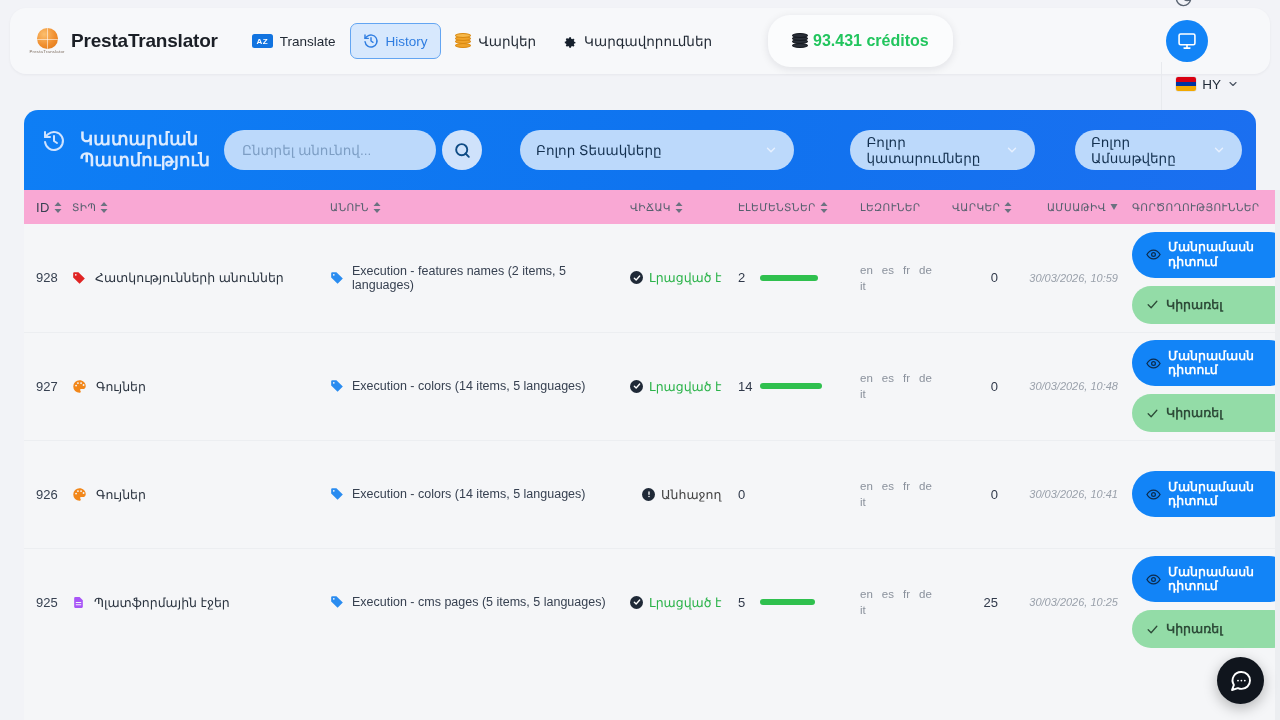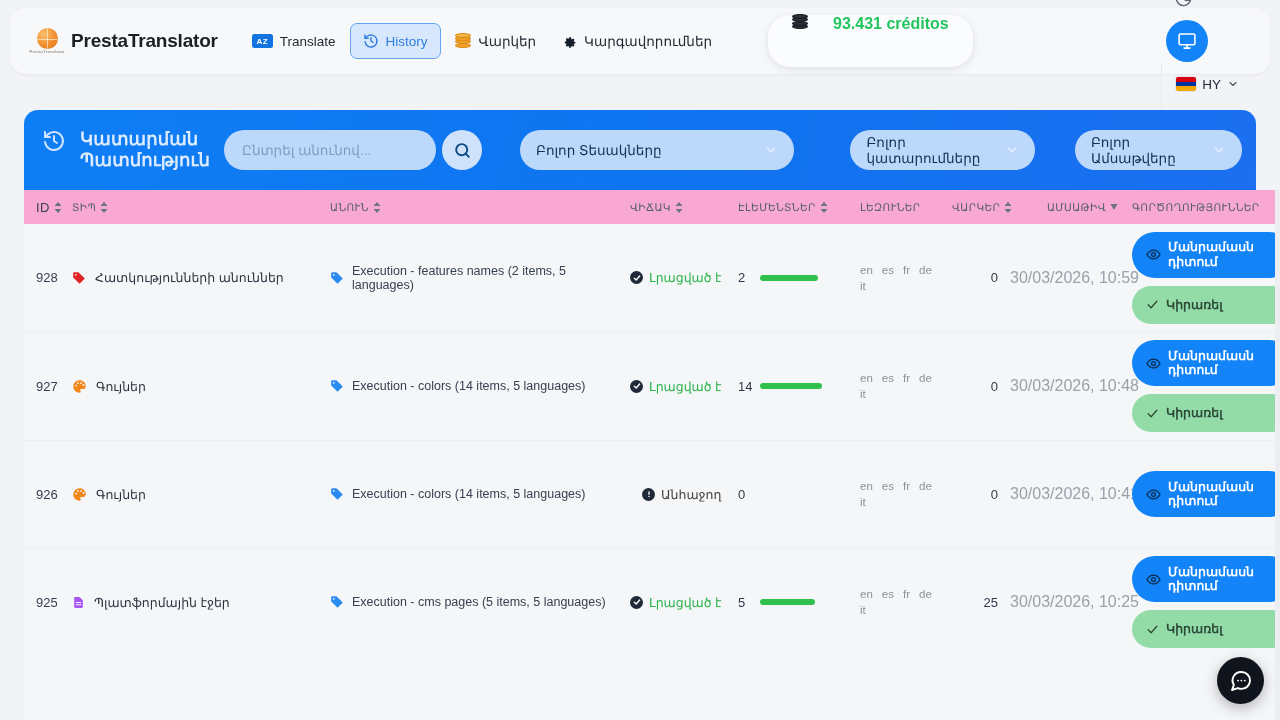--- a/index.html
+++ b/index.html
@@ -72,21 +72,21 @@
   .coins i:nth-child(1) { top: 9px; }
   .coins i:nth-child(2) { top: 5.5px; }
   .coins i:nth-child(3) { top: 2px; }
   .coins i:nth-child(4) { top: -1px; background: #f7b94b; }
 
   .gear-ico { width: 15px; height: 15px; }
 
   
   .credits {
     margin-left: 44px;
-    display: flex; gap: 24px;
+    display: flex; align-items: center; gap: 4px;
     background: #fbfcfd; border-radius: 22px;
     height: 52px; padding: 0 24px;
     box-shadow: 0 2px 9px rgba(16,24,40,.10);
   }
   .credits .coins-dark i { background: #2a2f38; border-color: #14181f; }
   .credits-amount { font-size: 16px; font-weight: bold; color: #22c55e; }
 
   .rightctrls { display: flex; margin-left: auto; padding-right: 18px; flex-direction: column; }
   .ctrl {
     width: 44px; height: 44px; display: flex; align-items: center; justify-content: center;
@@ -192,21 +192,21 @@
   }
   .elemcell { display: flex; align-items: center; gap: 8px; }
   .elem-num { font-size: 13px; color: #30394a; min-width: 14px; }
   .bar { height: 6px; border-radius: 3px; background: #2fc04e; }
 
   .langs {
     display: flex; flex-wrap: wrap; gap: 4px 9px; width: 78px;
     font-size: 11.5px; color: #8a919c;
   }
   .credval { font-size: 13px; color: #30394a; }
-  .dateval { font-size: 16px; color: #9aa1ab; white-space: nowrap; }
+  .dateval { font-size: 11px; color: #9aa1ab; white-space: nowrap; font-style: italic; }
 
   .actions { display: flex; flex-direction: column; gap: 8px; align-items: flex-start; }
   .btn {
     display: flex; align-items: center; gap: 7px;
     height: 46px; padding: 0 14px; border-radius: 23px;
     font-size: 12.5px; font-weight: bold; border: none; cursor: pointer;
     white-space: normal; line-height: 1.15; text-align: left; width: 160px;
   }
   .btn-detail { background: #1284f7; color: #fff; }
   .btn-apply  { background: #93dca7; color: #2d4b38; height: 38px; }

